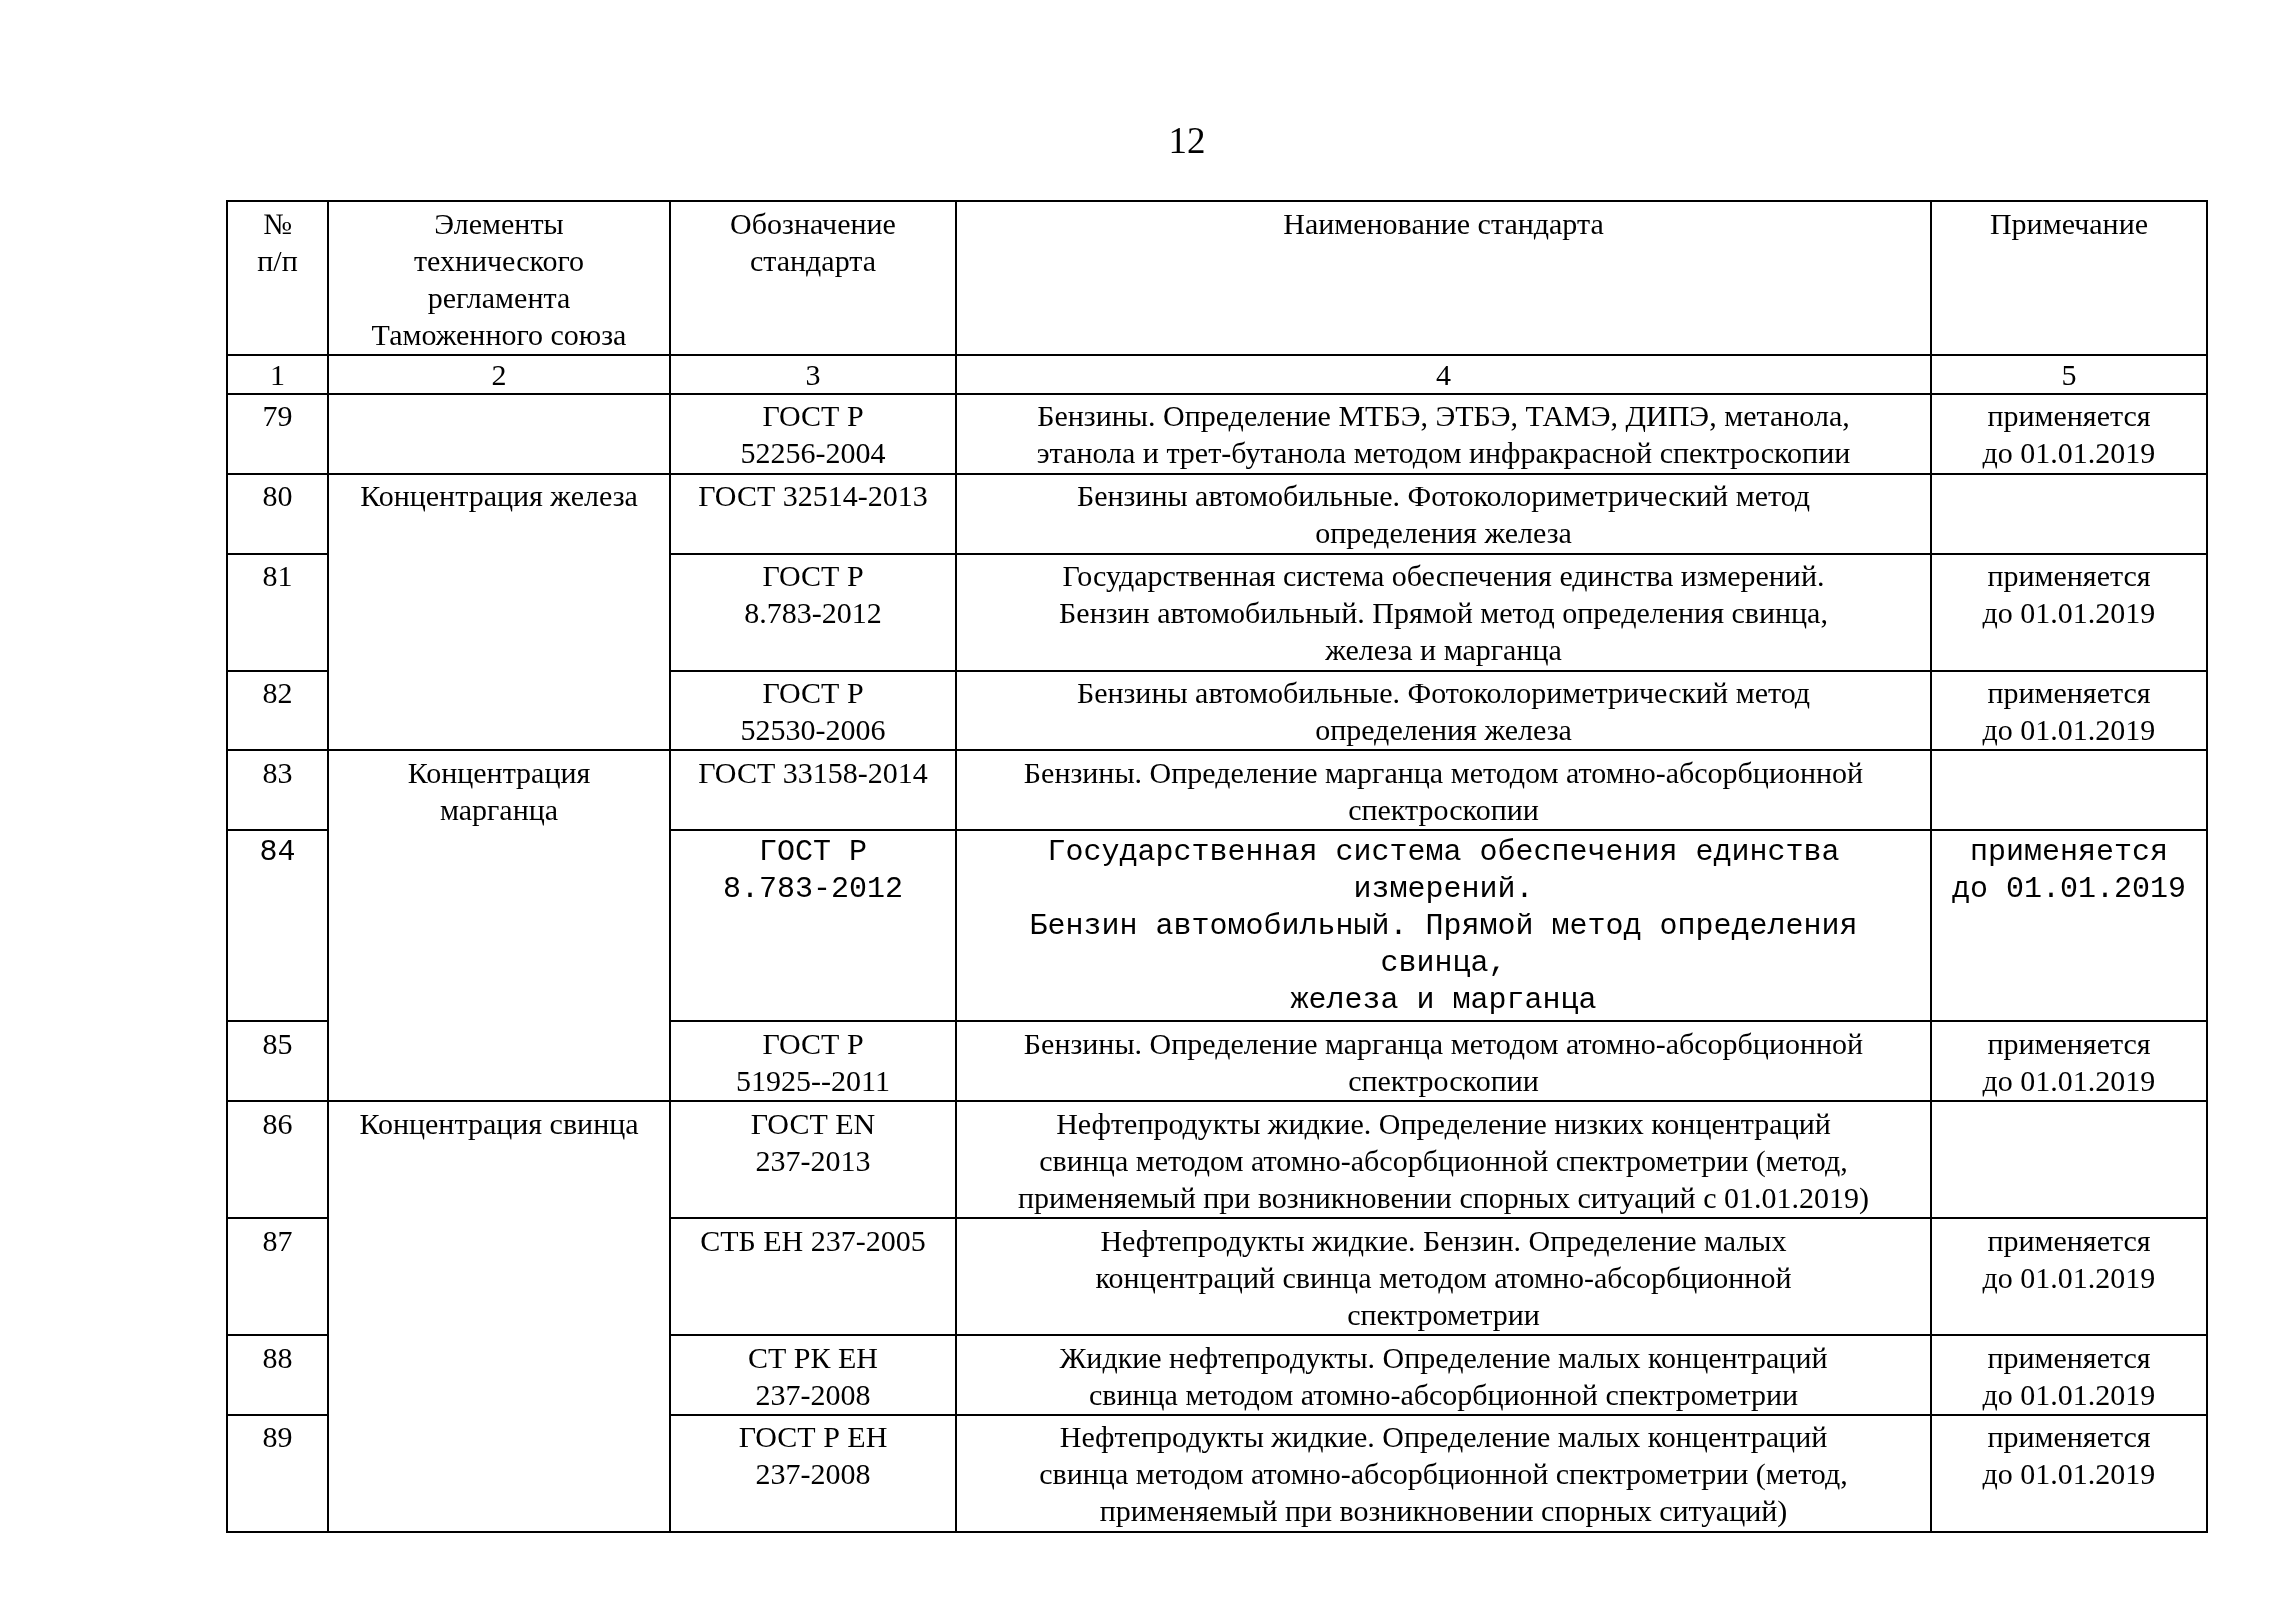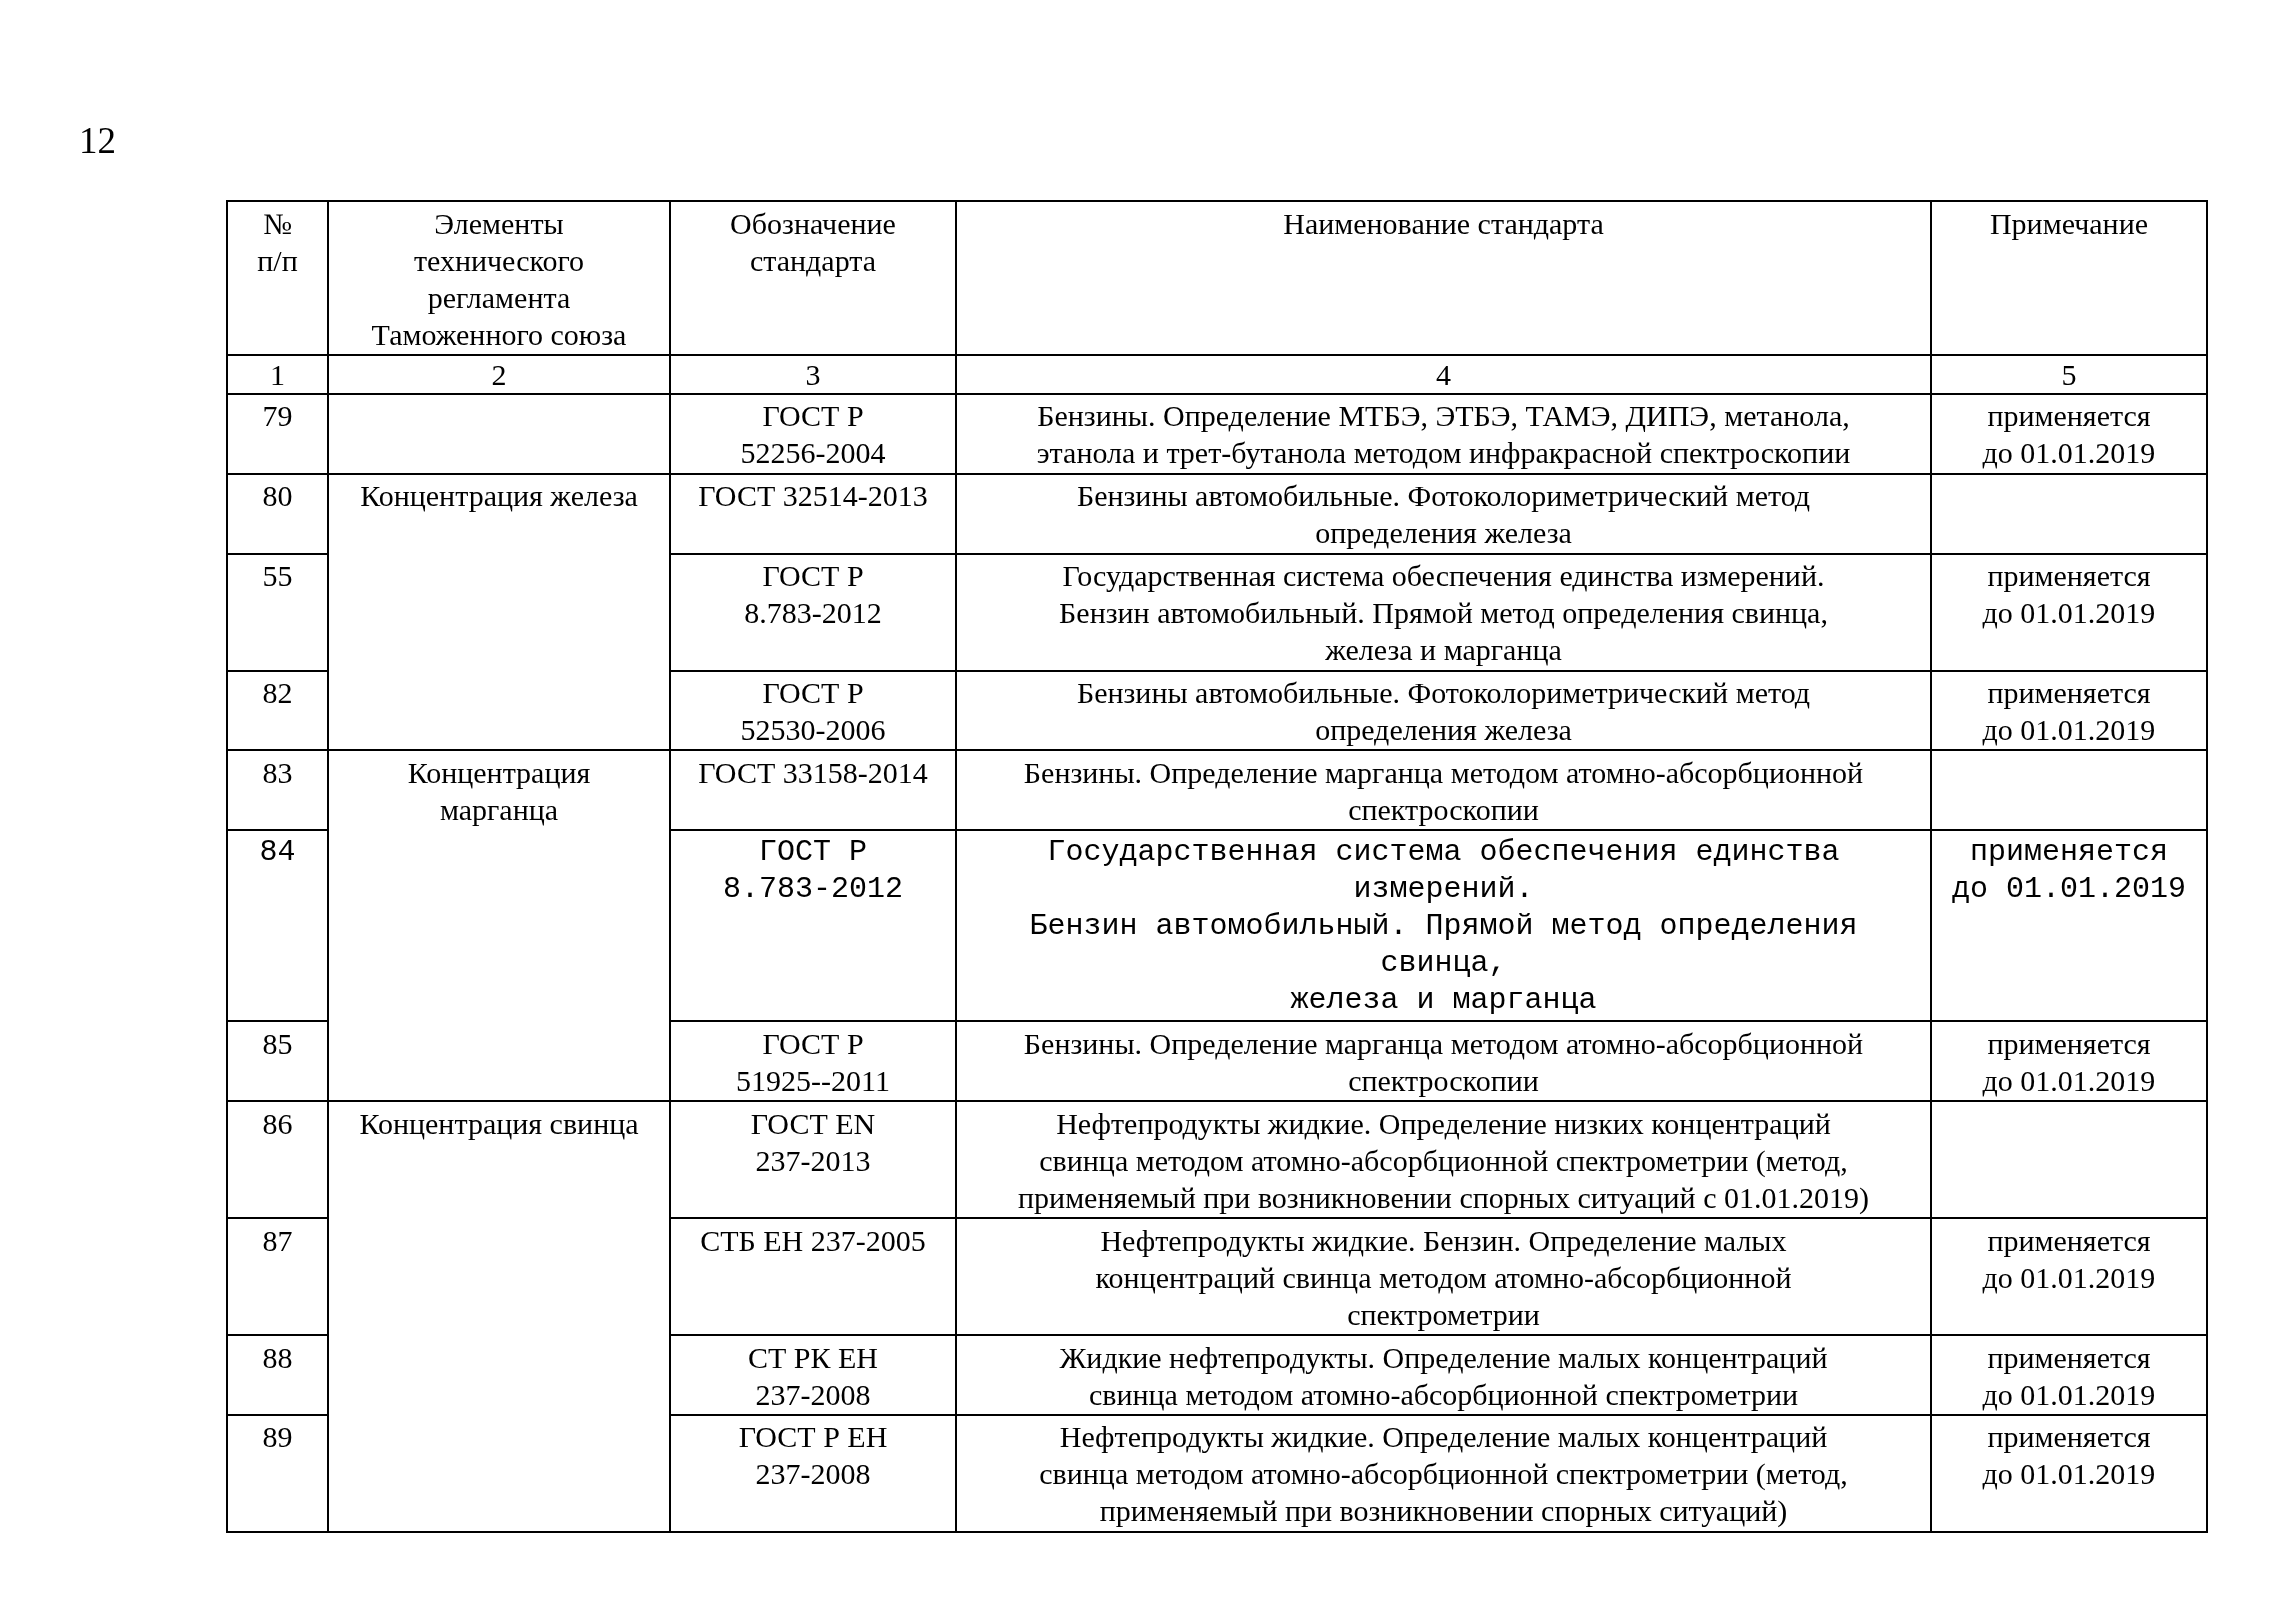--- a/index.html
+++ b/index.html
@@ -1,18 +1,18 @@
 <!DOCTYPE html>
 <html style="font-size:10.5px"><head>
 <meta charset="utf-8">
 <style>
   html, body { margin: 0; padding: 0; background: #ffffff; }
   body { width: 2295px; height: 1624px; position: relative; overflow: hidden;
          font-family: "Liberation Serif", "DejaVu Serif", serif; color: #000; }
-  .page-number { position: absolute; top: 118px; left: 0; width: 2295px; text-align: left;
+  .page-number { position: absolute; top: 118px; left: 0; width: 2295px; text-align: center;
                  font-size: 37px; line-height: 46px; padding-left: 79px; box-sizing: border-box; }
   table.std { position: absolute; left: 226px; top: 200px; width: 1981px;
               border-collapse: collapse; table-layout: fixed; font-size: 30px; line-height: 37px; }
   table.std td, table.std th { border: 2px solid #000; vertical-align: top; padding: 2.6px 7.9px 1.3px 7.9px;
               font-weight: normal; overflow: hidden; }
   col.c1 { width: 101px; } col.c2 { width: 342px; } col.c3 { width: 286px; }
   col.c4 { width: 975px; } col.c5 { width: 276px; }
   .center { text-align: center; }
   .left { text-align: center; }
   tr.hdr { height: 152px; }
@@ -92,21 +92,21 @@
         <td class="center cell-lines">
           <span>ГОСТ 32514-2013</span>
         </td>
         <td class="left cell-lines">
           <span>Бензины автомобильные. Фотоколориметрический метод</span>
           <span>определения железа</span>
         </td>
         <td class="center cell-lines"></td>
       </tr>
       <tr style="height: 114px;">
-        <td class="num">55</td>
+        <td class="num">81</td>
         <td class="center cell-lines">
           <span>ГОСТ Р</span>
           <span>8.783-2012</span>
         </td>
         <td class="left cell-lines">
           <span>Государственная система обеспечения единства измерений.</span>
           <span>Бензин автомобильный. Прямой метод определения свинца,</span>
           <span>железа и марганца</span>
         </td>
         <td class="center cell-lines">

